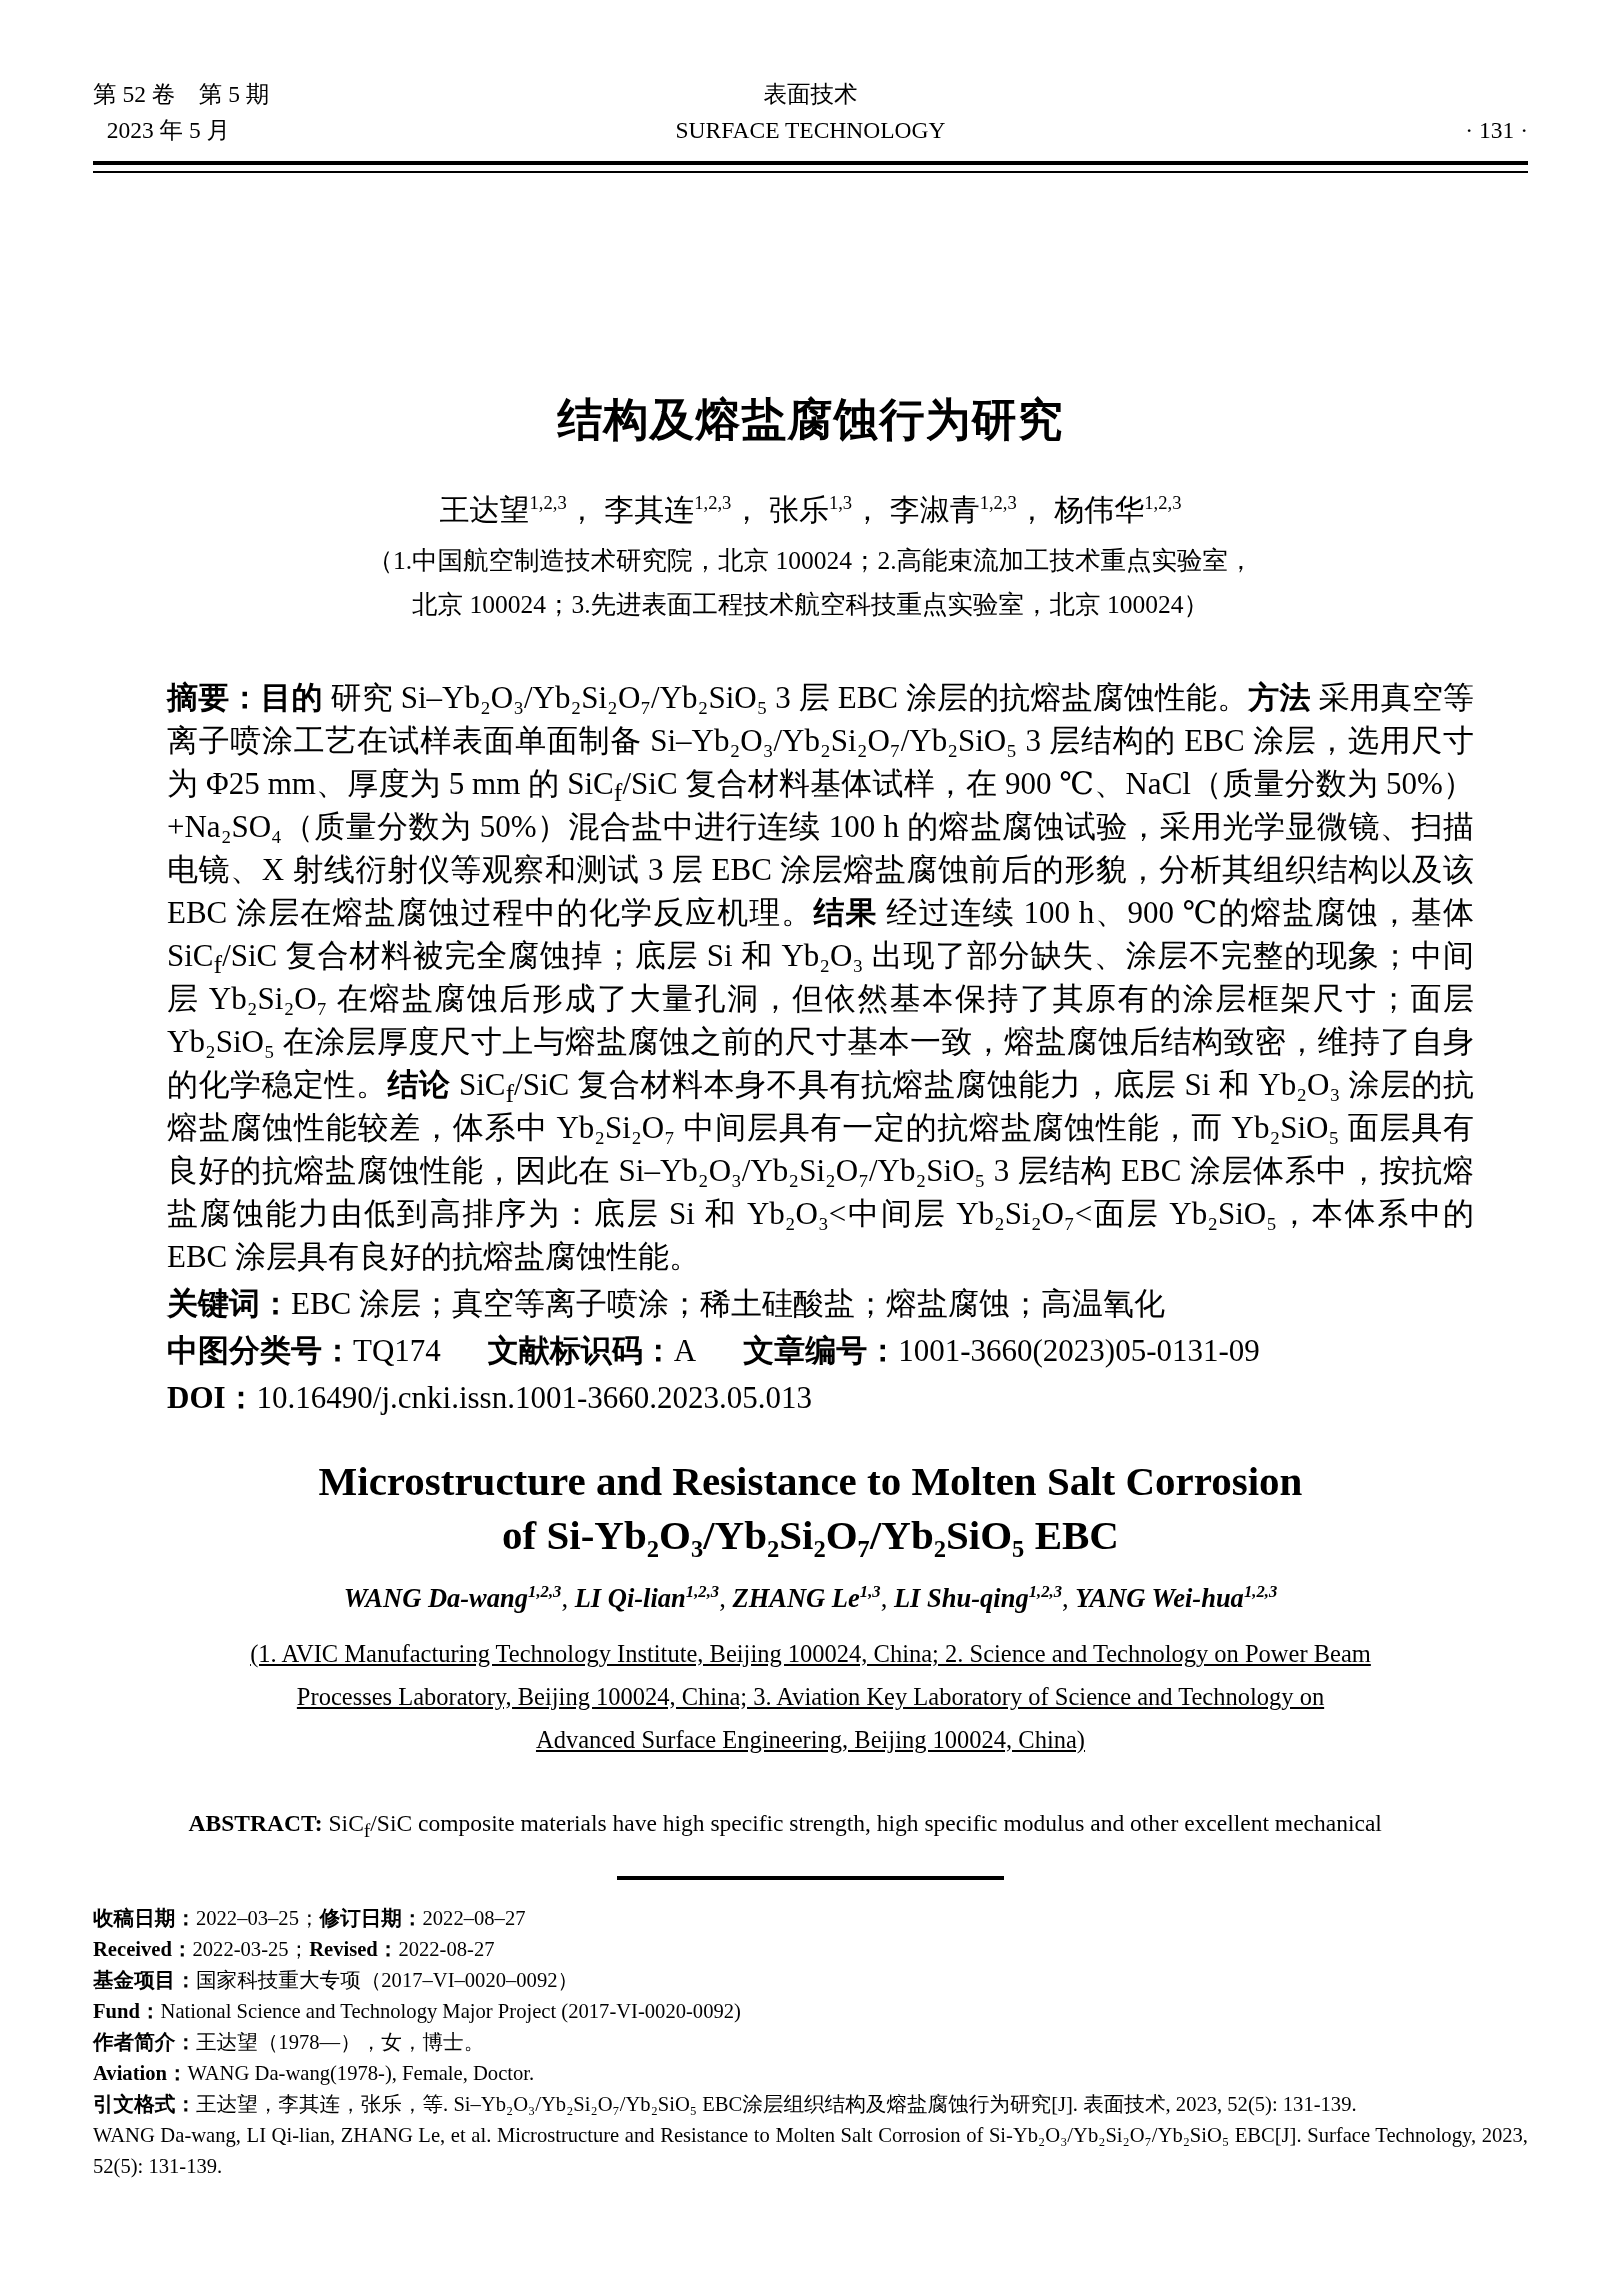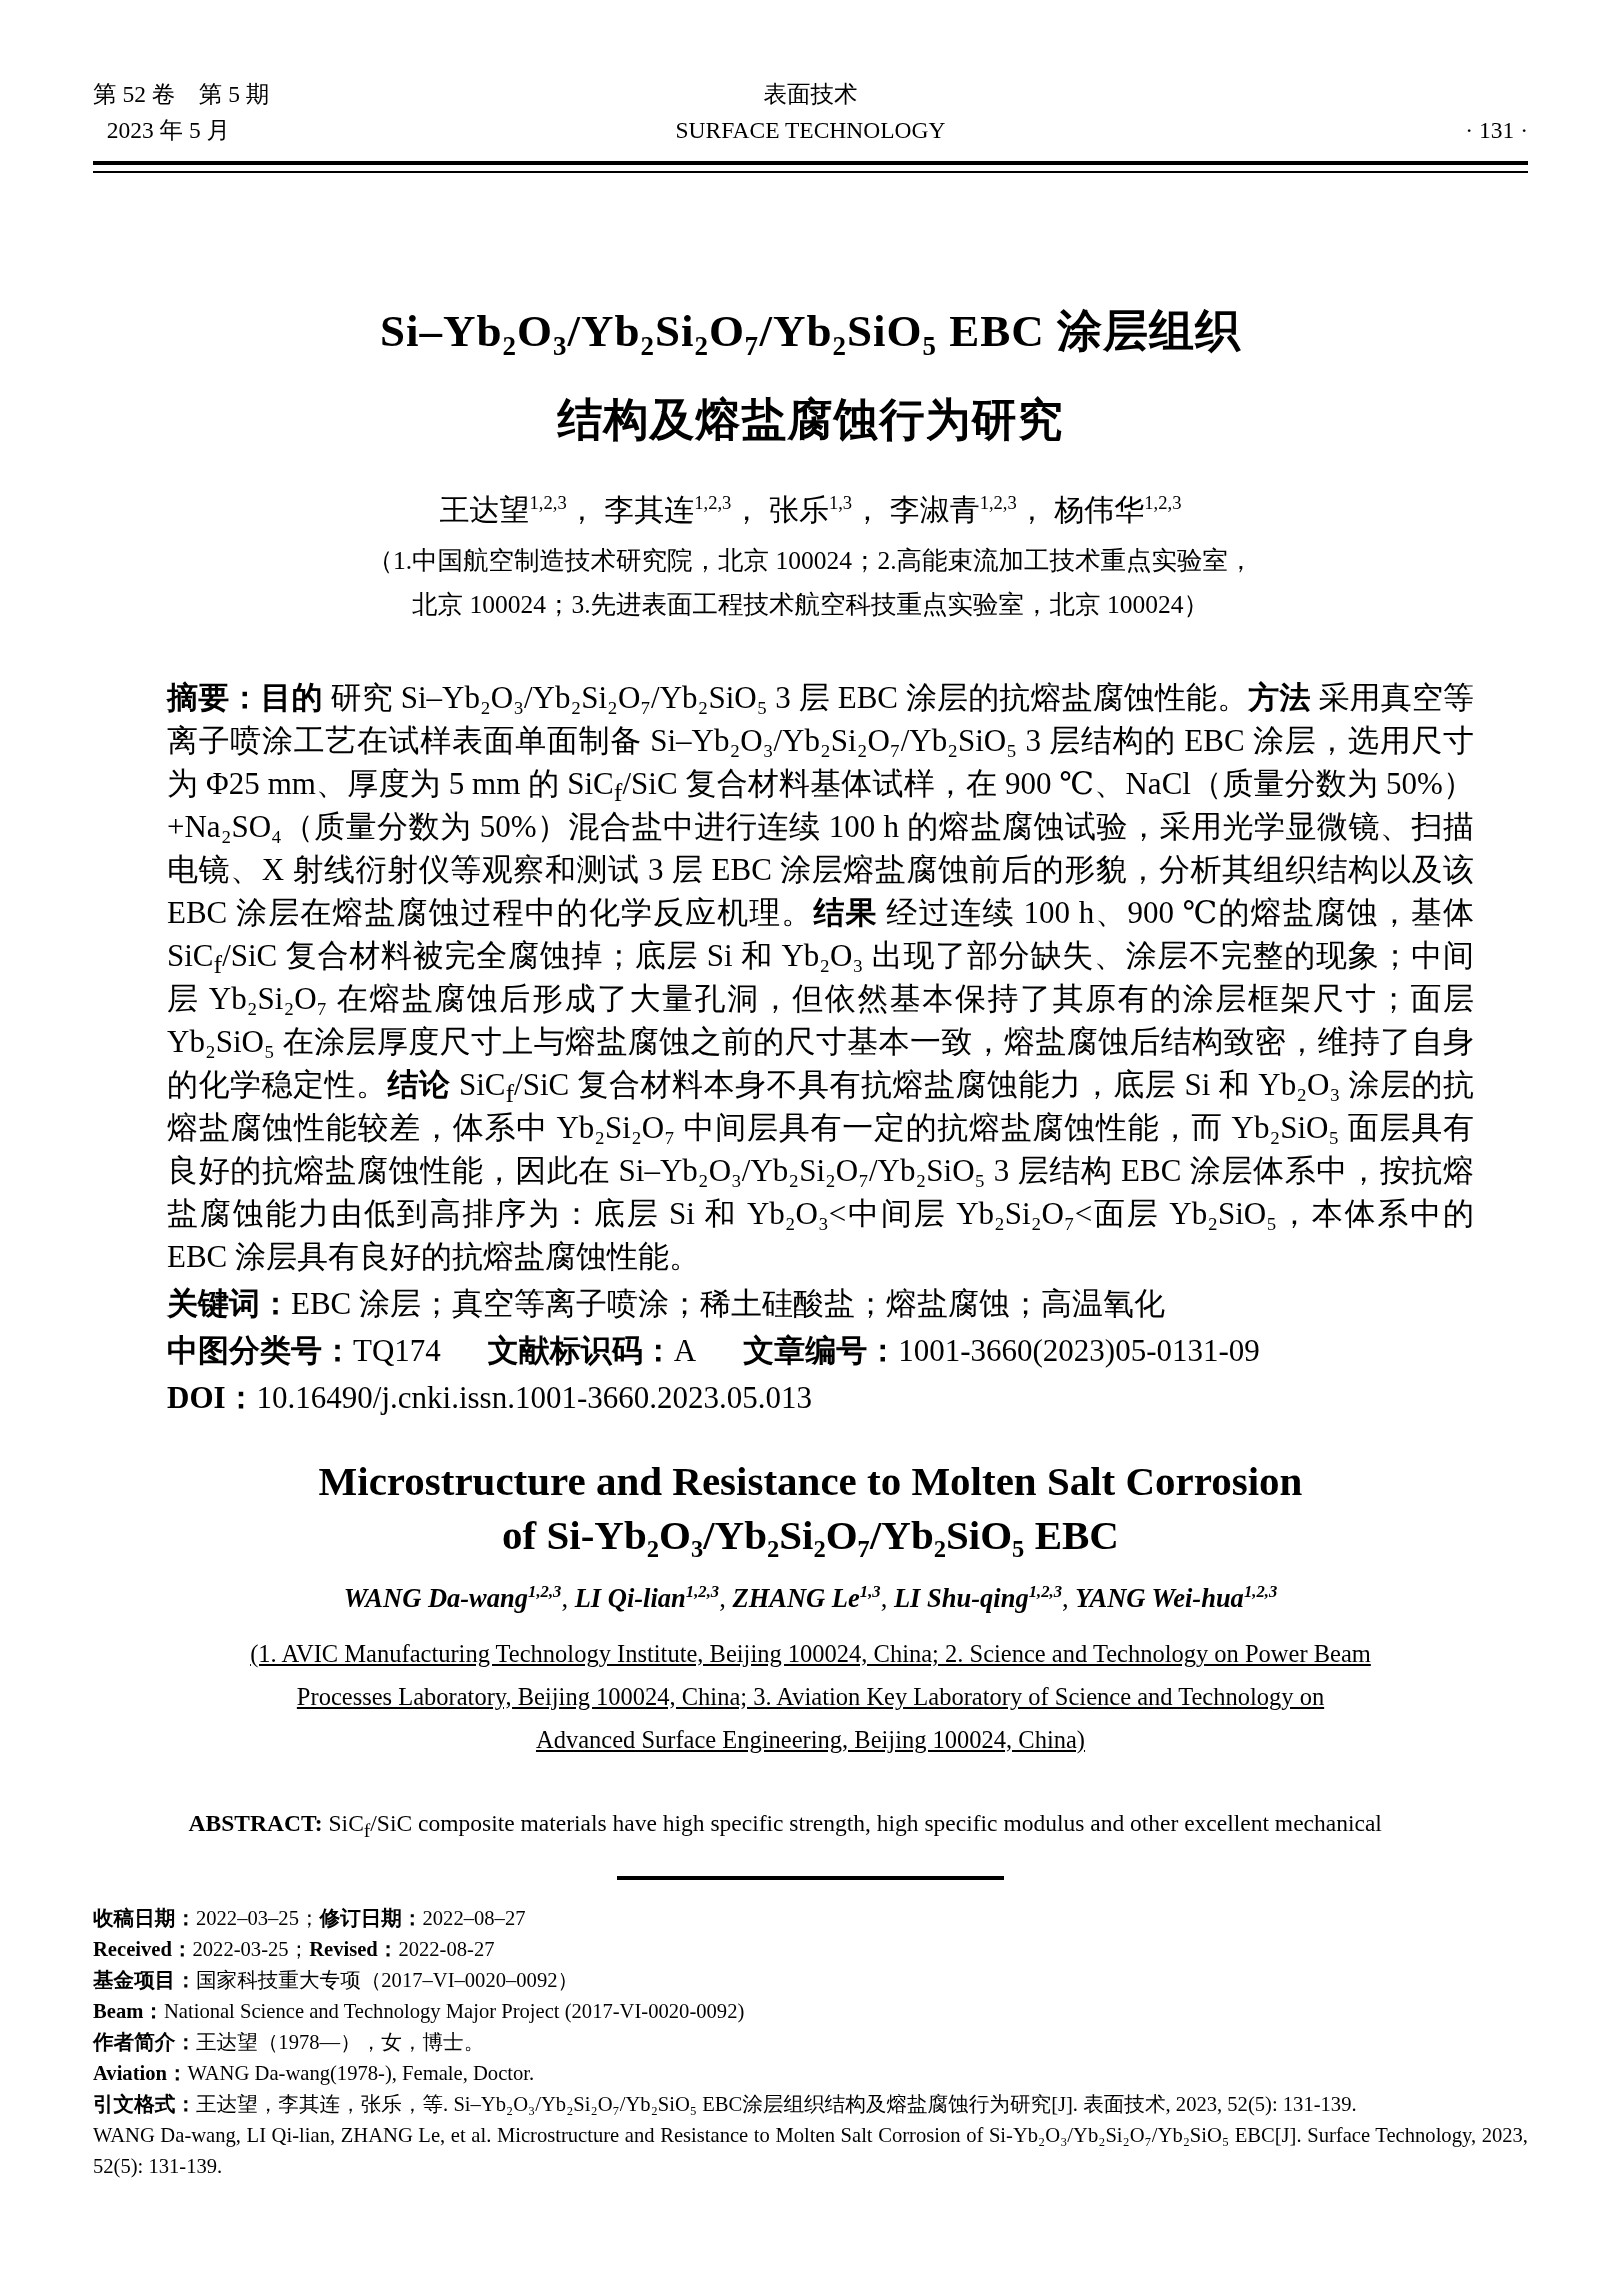--- a/index.html
+++ b/index.html
@@ -59,21 +59,21 @@
       <div>表面技术</div>
       <div>SURFACE TECHNOLOGY</div>
     </div>
     <div class="hdr-right">
       <div>· 131 ·</div>
     </div>
   </div>
   <div class="rule-double"></div>
 
   <h1 class="title-cn">
-    <span>Si–Yb₂O₃/Yb₂Si₂O₇/Yb₂SiO₅ EBC 涂层组织</span><br>
+    <br>
     <span>结构及熔盐腐蚀行为研究</span>
   </h1>
 
   <div class="authors-cn">
     <span><span>王达望</span><sup>1,2,3</sup><span>，</span></span>
     <span><span>李其连</span><sup>1,2,3</sup><span>，</span></span>
     <span><span>张乐</span><sup>1,3</sup><span>，</span></span>
     <span><span>李淑青</span><sup>1,2,3</sup><span>，</span></span>
     <span><span>杨伟华</span><sup>1,2,3</sup><span></span></span>
   </div>
@@ -127,21 +127,21 @@
     <p>
       <span class="hei">收稿日期：</span><span>2022–03–25；</span><span class="hei">修订日期：</span><span>2022–08–27</span>
     </p>
     <p>
       <b>Received：</b><span>2022-03-25；</span><b>Revised：</b><span>2022-08-27</span>
     </p>
     <p>
       <span class="hei">基金项目：</span><span>国家科技重大专项（2017–VI–0020–0092）</span>
     </p>
     <p>
-      <b>Beam：</b><span>National Science and Technology Major Project (2017-VI-0020-0092)</span>
+      <b>Fund：</b><span>National Science and Technology Major Project (2017-VI-0020-0092)</span>
     </p>
     <p>
       <span class="hei">作者简介：</span><span>王达望（1978—），女，博士。</span>
     </p>
     <p>
       <b>Aviation：</b><span>WANG Da-wang(1978-), Female, Doctor.</span>
     </p>
     <p>
       <span class="hei">引文格式：</span><span>王达望，李其连，张乐，等. Si–Yb₂O₃/Yb₂Si₂O₇/Yb₂SiO₅ EBC涂层组织结构及熔盐腐蚀行为研究[J]. 表面技术, 2023, 52(5): 131-139.</span>
     </p>

